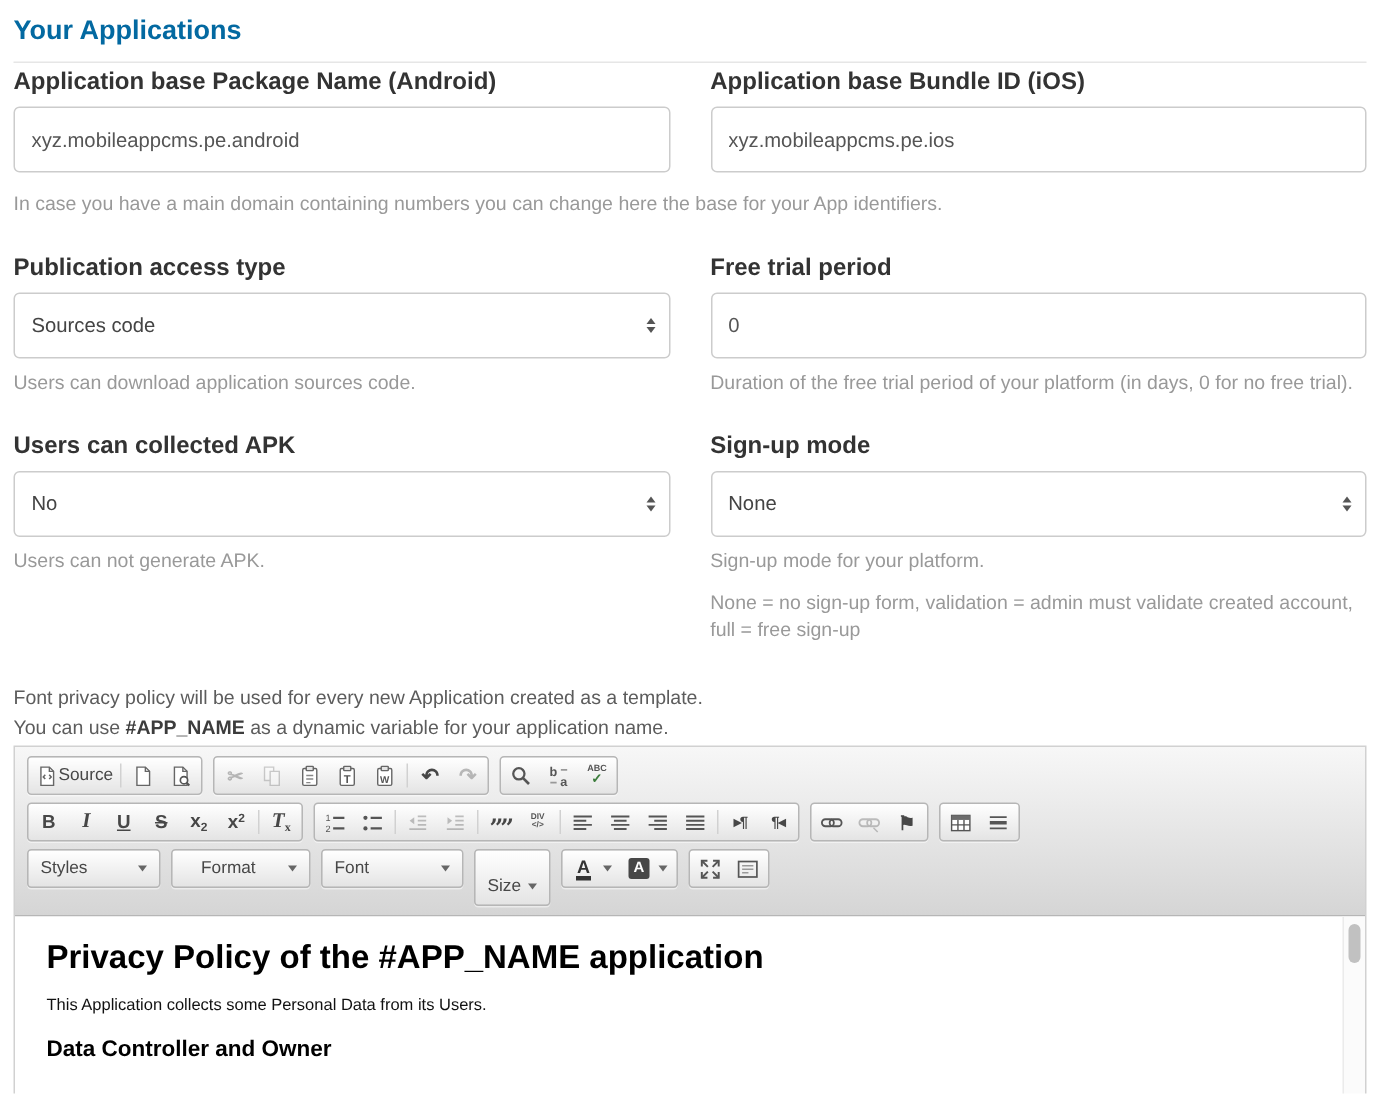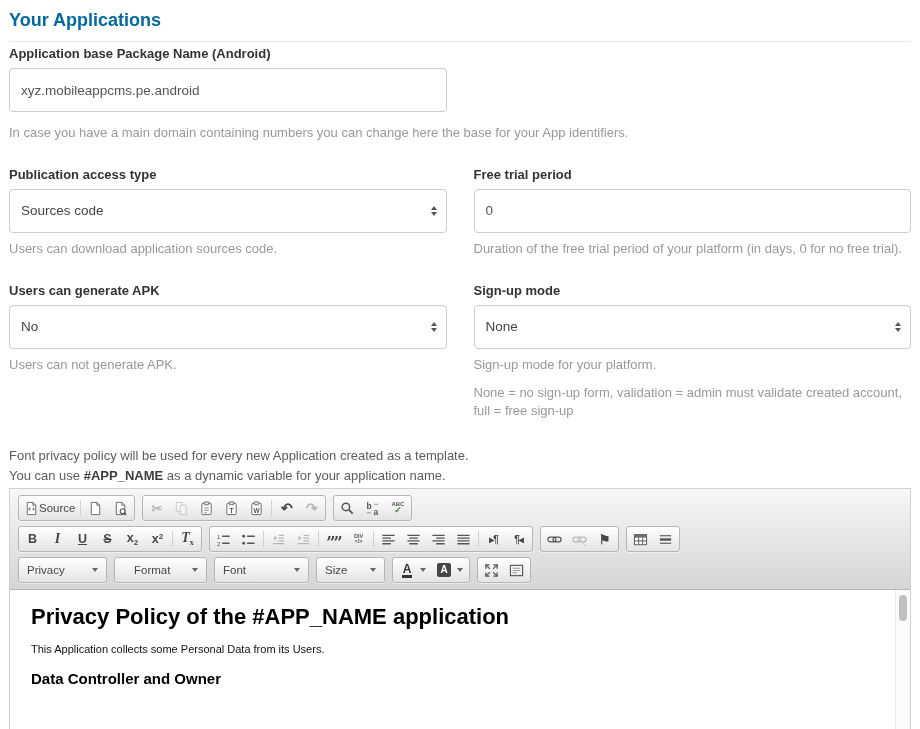--- a/index.html
+++ b/index.html
@@ -6,21 +6,21 @@
   html,body { margin:0; padding:0; background:#fff; }
   body { width:920px; height:729px; overflow:hidden;
          font-family:"Liberation Sans", sans-serif; color:#333; }
   .page { padding:8px 9px 0 9px; }
 
   .page-title { font-size:18px; font-weight:bold; color:#0369a1; margin:2px 0 10px 0; }
   .title-divider { border:none; border-top:1px solid #e6e6e6; margin:0 0 4px 0; }
 
   .form-grid { display:grid; grid-template-columns:1fr 1fr; column-gap:27px; row-gap:24px; }
   .span2 { grid-column:1 / -1; }
-  .field-label { display:block; font-weight:bold; font-size:13px; color:#333; margin:0 0 7px 0; }
+  .field-label { display:block; font-weight:bold; font-size:16px; color:#333; margin:0 0 7px 0; }
   .control { width:100%; height:44px; border:1px solid #ccc; border-radius:4px;
              background:#fff; font-family:"Liberation Sans",sans-serif; }
   input.control { padding:0 11px; font-size:13.5px; color:#555; }
   .selectbox { position:relative; display:flex; align-items:center; padding:0 26px 0 11px;
                font-size:13.5px; color:#444; cursor:default; }
   .stepper { position:absolute; right:9px; top:50%; transform:translateY(-50%);
              display:flex; flex-direction:column; align-items:center; gap:2px; }
   .stepper::before { content:""; width:0; height:0; border:3.5px solid transparent;
                      border-bottom:4.5px solid #555; border-top:none; }
   .stepper::after  { content:""; width:0; height:0; border:3.5px solid transparent;
@@ -45,21 +45,21 @@
             min-width:25px; height:24px; padding:0 3px; text-decoration:none; cursor:pointer; }
   .tb-sep { width:1px; align-self:stretch; margin:4px 2px; background:#d1d1d1; }
   .tb-label { font-size:11.5px; color:#474747; }
   .dis { opacity:.35; cursor:default; }
   .caret { width:0; height:0; border-left:3.5px solid transparent; border-right:3.5px solid transparent;
            border-top:4px solid #666; margin-left:5px; }
   .dd { justify-content:space-between; padding:0 7px; }
   [data-name="styles-dropdown"] { width:85px; }
   [data-name="format-dropdown"] { width:89px;padding-left:18px; }
   [data-name="font-dropdown"]   { width:91px; }
-  [data-name="size-dropdown"]   { width:65px; }
+  [data-name="size-dropdown"]   { width:47px;margin-top:12px; }
   .ab { padding:0 5px; }
 
   .ic { display:inline-flex; align-items:center; justify-content:center; width:16px; height:16px; }
   .svgi { width:15px; height:15px; display:block; }
   .g { font-size:12.5px; font-weight:bold; color:#474747; line-height:1; }
   .g sub { font-size:8px; vertical-align:-3px; }
   .g sup { font-size:8px; vertical-align:4px; }
   .tital { font-style:italic; font-family:"Liberation Serif",serif; font-size:14px; }
   .tund { text-decoration:underline; }
   .tstrike { text-decoration:line-through; }
@@ -95,40 +95,44 @@
   <div class="page-title" data-name="page-title">Your Applications</div>
   <hr class="title-divider" data-name="title-divider">
 
   <div class="form-grid" data-name="applications-form">
 
     <div class="field" data-name="field-package-name">
       <label class="field-label" data-name="package-name-label">Application base Package Name (Android)</label>
       <input class="control" type="text" data-name="package-name-input" value="xyz.mobileappcms.pe.android" style="">
     </div>
 
+    <div class="field" data-name="field-bundle-id">
+      <label class="field-label" data-name="bundle-id-label">Application base Bundle ID (iOS)</label>
+      <input class="control" type="text" data-name="bundle-id-input" value="xyz.mobileappcms.pe.ios" style="">
+    </div>
 
     <div class="span2 help tight" data-name="identifiers-help-text">In case you have a main domain containing numbers you can change here the base for your App identifiers.</div>
 
     <div class="field" data-name="field-publication-access">
       <label class="field-label" data-name="publication-access-label">Publication access type</label>
       <div class="control selectbox" data-name="publication-access-select">
         <span data-name="publication-access-value">Sources code</span>
         <span class="stepper" data-name="select-stepper-icon"></span>
       </div>
       <div class="help" data-name="publication-access-help">Users can download application sources code.</div>
     </div>
 
     <div class="field" data-name="field-free-trial">
       <label class="field-label" data-name="free-trial-label">Free trial period</label>
       <input class="control" type="text" data-name="free-trial-input" value="0" style="">
       <div class="help" data-name="free-trial-help">Duration of the free trial period of your platform (in days, 0 for no free trial).</div>
     </div>
 
     <div class="field" data-name="field-generate-apk">
-      <label class="field-label" data-name="generate-apk-label">Users can generate APK</label>
+      <label class="field-label" data-name="generate-apk-label">Users can collected APK</label>
       <div class="control selectbox" data-name="generate-apk-select">
         <span data-name="generate-apk-value">No</span>
         <span class="stepper" data-name="select-stepper-icon"></span>
       </div>
       <div class="help" data-name="generate-apk-help">Users can not generate APK.</div>
     </div>
 
     <div class="field" data-name="field-signup-mode">
       <label class="field-label" data-name="signup-mode-label">Sign-up mode</label>
       <div class="control selectbox" data-name="signup-mode-select">
@@ -428,21 +432,21 @@
                     <path d="M2 8h12" stroke="#555" stroke-width="2.6"></path>
                     <path d="M2 12h12" stroke="#555" stroke-width="1.2"></path>
                   </svg>
                 </span>
               </a>
             </span>
           </div>
           <div class="tb-row">
             <span class="tb-group" data-name="toolbar-group">
               <a class="tb-btn dd" data-name="styles-dropdown">
-                <span class="tb-label" data-name="styles-label">Privacy</span>
+                <span class="tb-label" data-name="styles-label">Styles</span>
                 <span class="caret" data-name="chevron-down-icon"></span>
               </a>
             </span>
             <span class="tb-group" data-name="toolbar-group">
               <a class="tb-btn dd" data-name="format-dropdown">
                 <span class="tb-label" data-name="format-label">Format</span>
                 <span class="caret" data-name="chevron-down-icon"></span>
               </a>
             </span>
             <span class="tb-group" data-name="toolbar-group">

